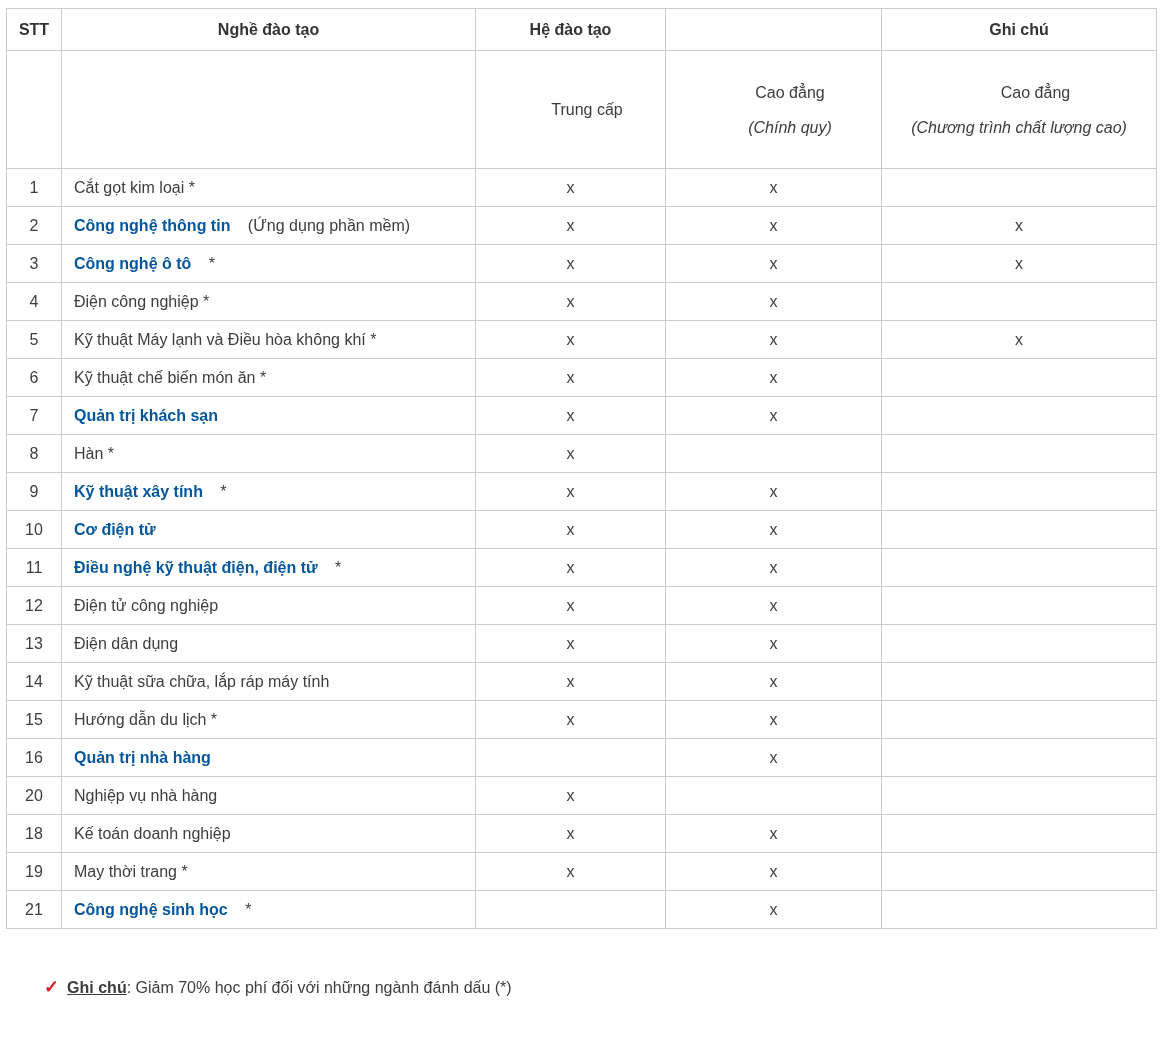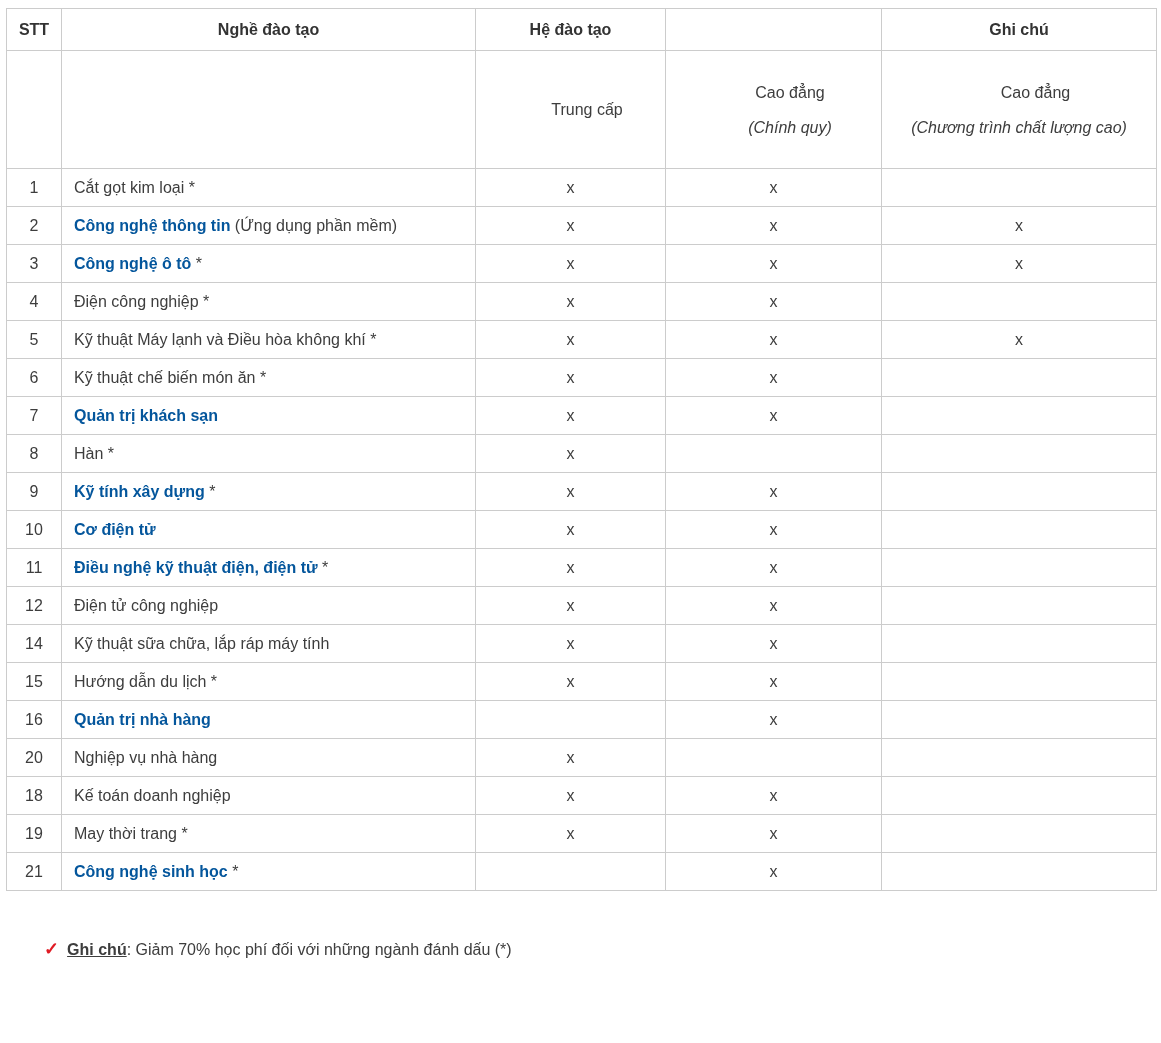--- a/index.html
+++ b/index.html
@@ -60,21 +60,21 @@
     text-align:left;
     padding-left:12px;
     padding-right:20px;
   }
   .pname{color:var(--text);}
   .pname.link{
     color:var(--link-blue);
     font-weight:bold;
     cursor:pointer;
   }
-  .psuffix{color:var(--text);font-weight:normal;}
+  .psuffix{color:var(--text);font-weight:normal;margin-left:13px;}
 
   .footer-note{
     margin:46px 0 14px 38px;
     line-height:24px;
   }
   .check-icon{
     color:var(--check-red);
     font-weight:bold;
     margin-right:8px;
     font-size:18px;
@@ -190,21 +190,21 @@
       <td class="c-name">
         <span class="pname">Hàn *</span><span class="psuffix"></span>
       </td>
       <td class="c-mark">x</td>
       <td class="c-mark"></td>
       <td class="c-mark"></td>
     </tr>
         <tr>
       <td class="c-stt">9</td>
       <td class="c-name">
-        <span class="pname link">Kỹ tính xây dựng</span><span class="psuffix"> *</span>
+        <span class="pname link">Kỹ thuật xây tính</span><span class="psuffix"> *</span>
       </td>
       <td class="c-mark">x</td>
       <td class="c-mark">x</td>
       <td class="c-mark"></td>
     </tr>
         <tr>
       <td class="c-stt">10</td>
       <td class="c-name">
         <span class="pname link">Cơ điện tử</span><span class="psuffix"></span>
       </td>
@@ -218,20 +218,29 @@
         <span class="pname link">Điều nghệ kỹ thuật điện, điện tử</span><span class="psuffix"> *</span>
       </td>
       <td class="c-mark">x</td>
       <td class="c-mark">x</td>
       <td class="c-mark"></td>
     </tr>
         <tr>
       <td class="c-stt">12</td>
       <td class="c-name">
         <span class="pname">Điện tử công nghiệp</span><span class="psuffix"></span>
+      </td>
+      <td class="c-mark">x</td>
+      <td class="c-mark">x</td>
+      <td class="c-mark"></td>
+    </tr>
+        <tr>
+      <td class="c-stt">13</td>
+      <td class="c-name">
+        <span class="pname">Điện dân dụng</span><span class="psuffix"></span>
       </td>
       <td class="c-mark">x</td>
       <td class="c-mark">x</td>
       <td class="c-mark"></td>
     </tr>
         <tr>
       <td class="c-stt">14</td>
       <td class="c-name">
         <span class="pname">Kỹ thuật sữa chữa, lắp ráp máy tính</span><span class="psuffix"></span>
       </td>

